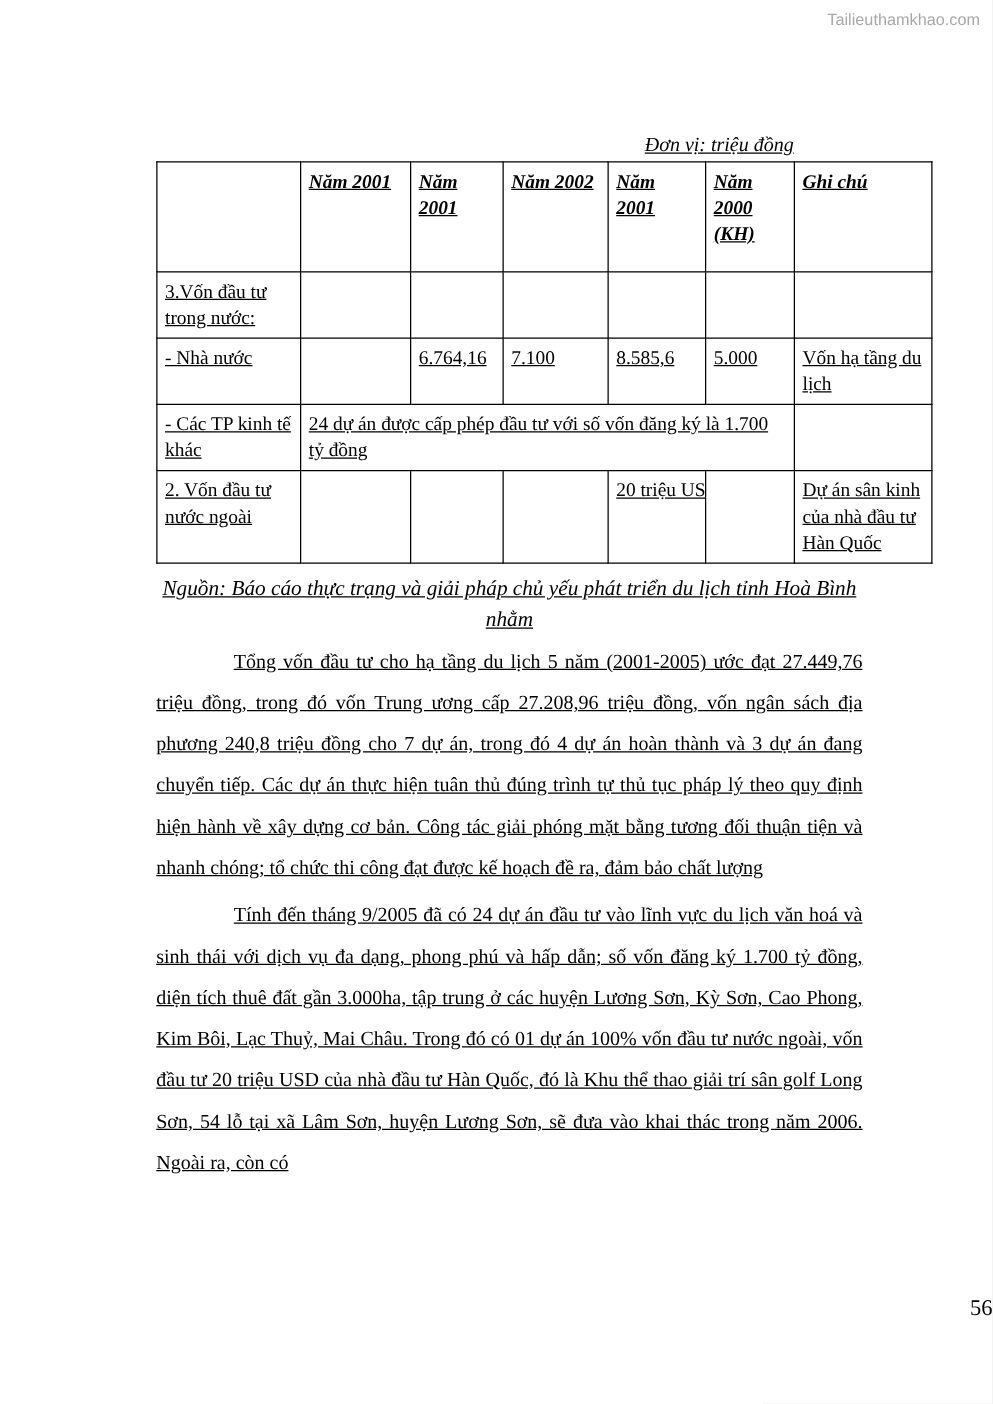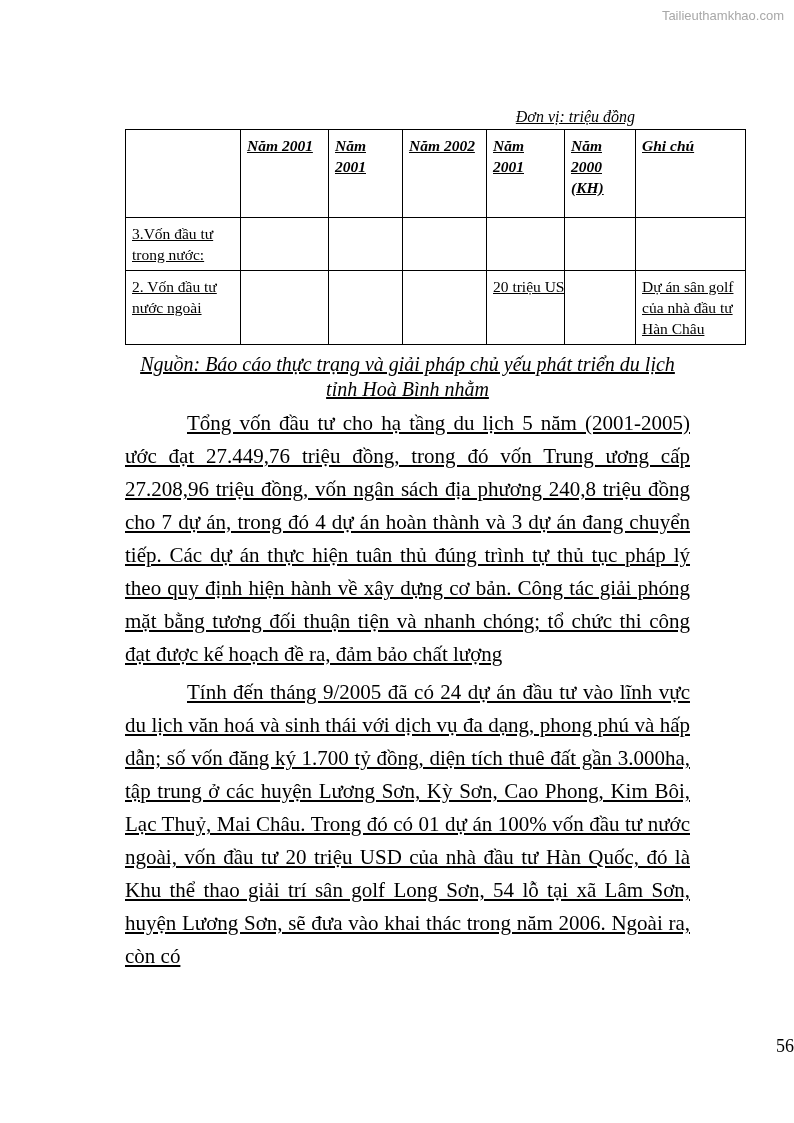--- a/index.html
+++ b/index.html
@@ -25,23 +25,23 @@
     font-size:15.5px;
     border-radius:29px;
   }
   table.inv td, table.inv th {
     border:1px solid #000; vertical-align:top; text-align:left;
     padding:5px 6px; line-height:21px; overflow:hidden;
   }
   table.inv th { font-weight:bold; font-style:italic; }
   tr.hdr th { height:88px; }
   .h-nowrap { white-space:nowrap; }
-  .src-block { text-align:center; font-style:italic; font-size:20px; line-height:25px; margin-top:7px; }
+  .src-block { text-align:center; font-style:italic; font-size:17px; line-height:25px; margin-top:7px; }
   .para {
-    font-size:21px; line-height:33px; text-align:justify;
+    font-size:16px; line-height:33px; text-align:justify;
     text-indent:62px; margin-top:5px;
   }
   .pageno {
     position:absolute; bottom:66px; left:0; width:100%;
     text-align:right; font-size:18px;
   }
 </style>
 </head>
 <body>
 
@@ -77,30 +77,44 @@
       <tr>
         <td>3.Vốn đầu tư trong nước:</td>
         <td></td>
         <td></td>
         <td></td>
         <td></td>
         <td></td>
         <td></td>
       </tr>
 
+      <tr>
+        <td>- Nhà nước</td>
+        <td></td>
+        <td>6.764,16</td>
+        <td>7.100</td>
+        <td>8.585,6</td>
+        <td>5.000</td>
+        <td>Vốn hạ tầng du lịch</td>
+      </tr>
 
+      <tr>
+        <td>- Các TP kinh tế khác</td>
+        <td colspan="5">24 dự án được cấp phép đầu tư với số vốn đăng ký là 1.700 tỷ đồng</td>
+        <td></td>
+      </tr>
 
       <tr>
         <td>2. Vốn đầu tư nước ngoài</td>
         <td></td>
         <td></td>
         <td></td>
         <td class="h-nowrap">20 triệu USD</td>
         <td></td>
-        <td>Dự án sân golf của nhà đầu tư Hàn Châu</td>
+        <td>Dự án sân kinh của nhà đầu tư Hàn Quốc</td>
       </tr>
     </tbody>
       </table>
 
     <div class="src-block">
       <div>Nguồn: Báo cáo thực trạng và giải pháp chủ yếu phát triển du lịch tỉnh Hoà Bình nhằm</div>
     </div>
 
     <p class="para">Tổng vốn đầu tư cho hạ tầng du lịch 5 năm (2001-2005) ước đạt 27.449,76 triệu đồng, trong đó vốn Trung ương cấp 27.208,96 triệu đồng, vốn ngân sách địa phương 240,8 triệu đồng cho 7 dự án, trong đó 4 dự án hoàn thành và 3 dự án đang chuyển tiếp. Các dự án thực hiện tuân thủ đúng trình tự thủ tục pháp lý theo quy định hiện hành về xây dựng cơ bản. Công tác giải phóng mặt bằng tương đối thuận tiện và nhanh chóng; tổ chức thi công đạt được kế hoạch đề ra, đảm bảo chất lượng</p>
     <p class="para">Tính đến tháng 9/2005 đã có 24 dự án đầu tư vào lĩnh vực du lịch văn hoá và sinh thái với dịch vụ đa dạng, phong phú và hấp dẫn; số vốn đăng ký 1.700 tỷ đồng, diện tích thuê đất gần 3.000ha, tập trung ở các huyện Lương Sơn, Kỳ Sơn, Cao Phong, Kim Bôi, Lạc Thuỷ, Mai Châu. Trong đó có 01 dự án 100% vốn đầu tư nước ngoài, vốn đầu tư 20 triệu USD của nhà đầu tư Hàn Quốc, đó là Khu thể thao giải trí sân golf Long Sơn, 54 lỗ tại xã Lâm Sơn, huyện Lương Sơn, sẽ đưa vào khai thác trong năm 2006. Ngoài ra, còn có</p>

